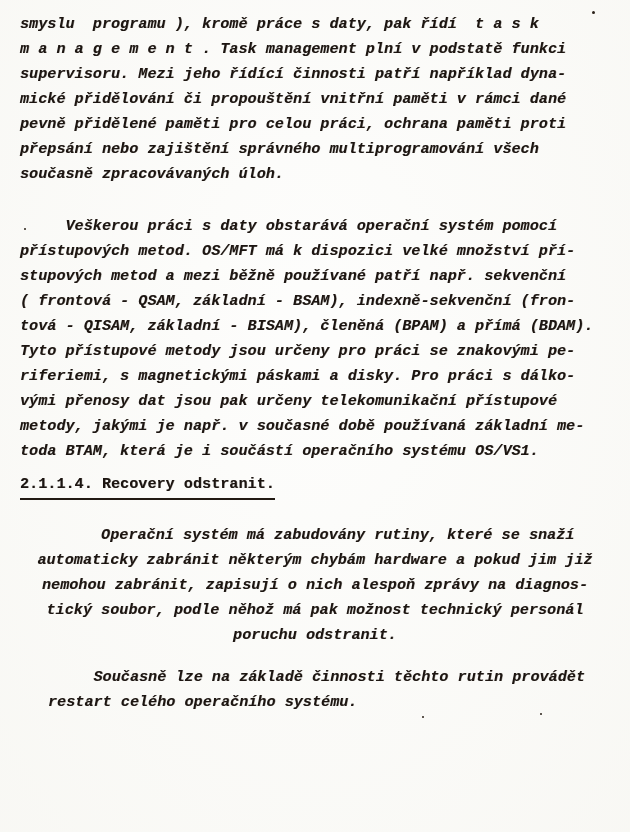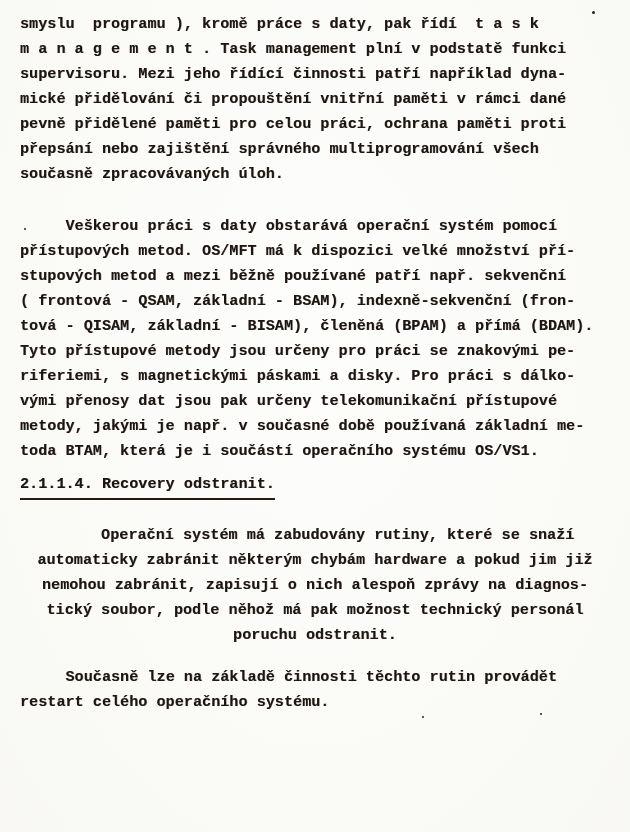--- a/index.html
+++ b/index.html
@@ -27,40 +27,41 @@
     padding: 12px 20px 0 20px;
     background:
       radial-gradient(ellipse at 50% 40%, rgba(255,255,255,0.6), rgba(240,238,232,0.25)),
       #fbfbf8;
   }
 
   .para {
     white-space: pre-wrap;
     text-shadow: 0.5px 0.4px 0 rgba(30, 22, 14, 0.45);
     letter-spacing: 0.1px;
+    font-style: italic;
   }
 
   .heading {
     display: inline-block;
     font-size: 15px;
     font-weight: 700;
     white-space: pre;
     border-bottom: 2px solid #221a13;
     padding-bottom: 1px;
     text-shadow: 0.5px 0.4px 0 rgba(30, 22, 14, 0.5);
     letter-spacing: 0.1px;
   }
 
   .heading-row { line-height: 25px; }
 
   .mt-h1   { margin-top: 15px; }
   .mt-p2   { margin-top: 27px; }
   .mt-h2   { margin-top: 8px;  }
   .mt-p4   { margin-top: 23px; text-align: center; }
-  .mt-p5   { margin-top: 17px; }
+  .mt-p5   { margin-top: 17px; margin-left: 28px; }
 
   .speck {
     position: absolute;
     background: #2a2119;
     border-radius: 50%;
   }
   .speck-1 { left: 592px; top: 11px;  width: 3px; height: 3px; }
   .speck-2 { left: 124px; top: 586px; width: 2px; height: 3px; }
   .speck-3 { left: 422px; top: 716px; width: 2px; height: 2px; }
   .speck-4 { left: 540px; top: 713px; width: 2px; height: 2px; }

